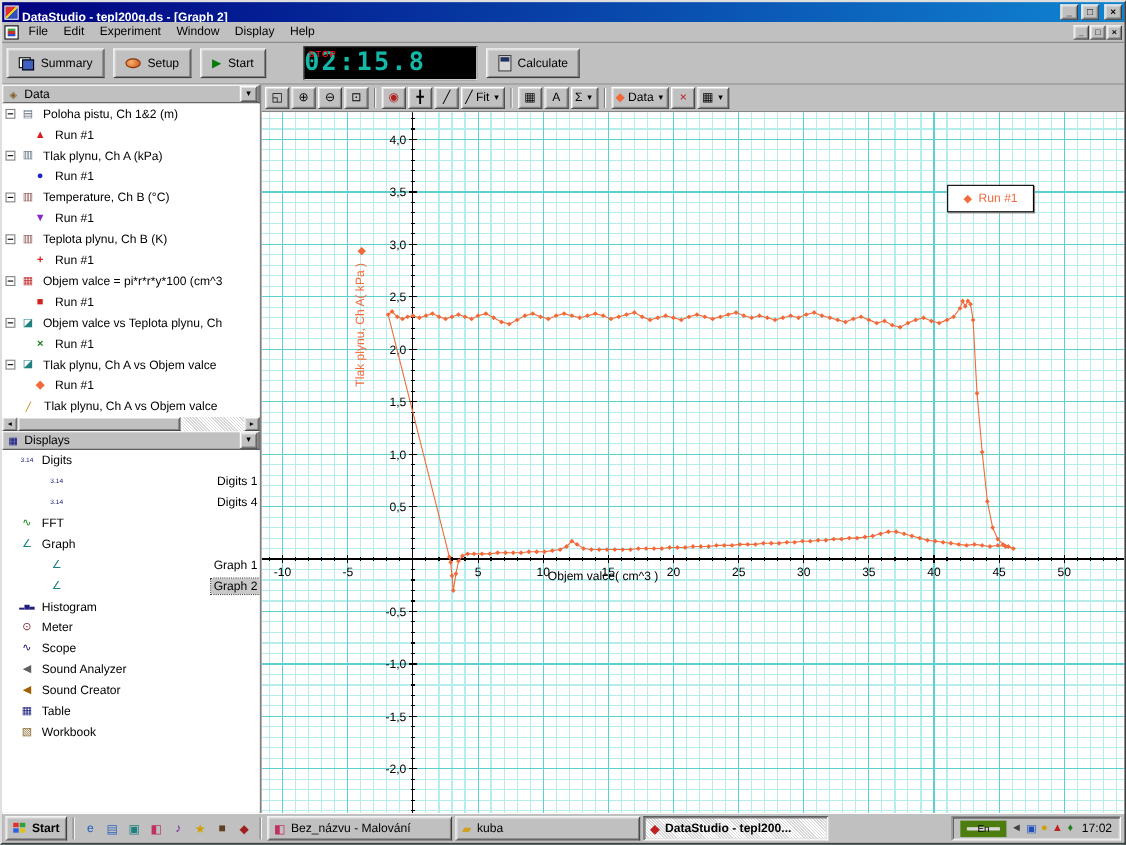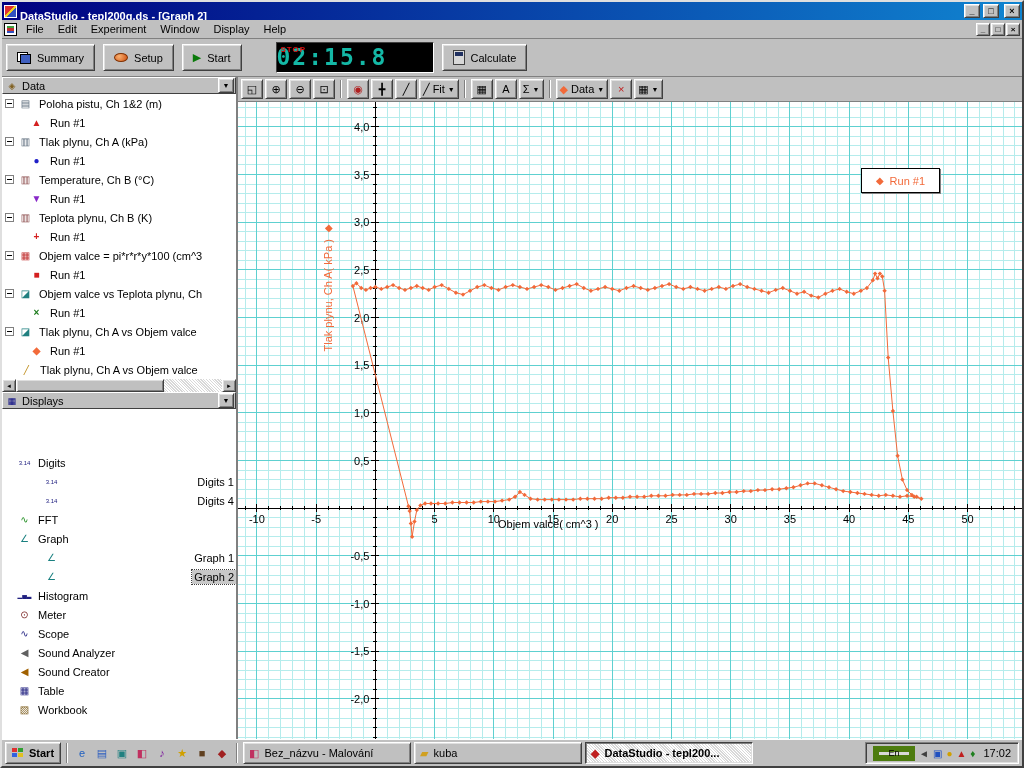--- a/index.html
+++ b/index.html
@@ -61,21 +61,21 @@
   .left-panel{width:236px;flex:none;display:flex;flex-direction:column;background:#fff;
               border-right:2px solid;border-right-color:#808080;}
   .panel-header{height:17px;flex:none;display:flex;align-items:center;gap:4px;padding:0 1px 0 3px;
                 background:#c0c0c0;border:1px solid;border-color:#fff #404040 #404040 #fff;font-size:11px;}
   .hdr-icon{width:12px;text-align:center;font-size:9px;flex:none;}
   .hdr-title{font-weight:normal;}
   .hdr-drop{margin-left:auto;width:16px;height:15px;display:flex;align-items:center;justify-content:center;
             font-size:7px;}
   .tree{background:#fff;overflow:hidden;position:relative;}
   #data-tree{height:285px;flex:none;}
-  #displays-tree{flex:1;margin-top:44px;}
+  #displays-tree{flex:1;}
   .trow{height:19px;display:flex;align-items:center;white-space:nowrap;overflow:hidden;padding-left:3px;}
   .trow.run{padding-left:27px;}
   .trow.dtop{padding-left:15px;}
   .trow.dchild{padding-left:42px;justify-content:space-between;}
   .expbox{width:9px;height:9px;flex:none;border:1px solid #808080;background:#fff;position:relative;margin-right:4px;}
   .expbox::after{content:"";position:absolute;left:1px;right:1px;top:3px;height:1px;background:#000;}
   .expspacer{width:14px;flex:none;}
   .ticon{width:15px;flex:none;text-align:center;font-size:10px;line-height:1;overflow:hidden;margin-right:4px;}
   .ticon.small{font-size:6px;letter-spacing:0;}
   .ticon.marker{font-weight:bold;}

